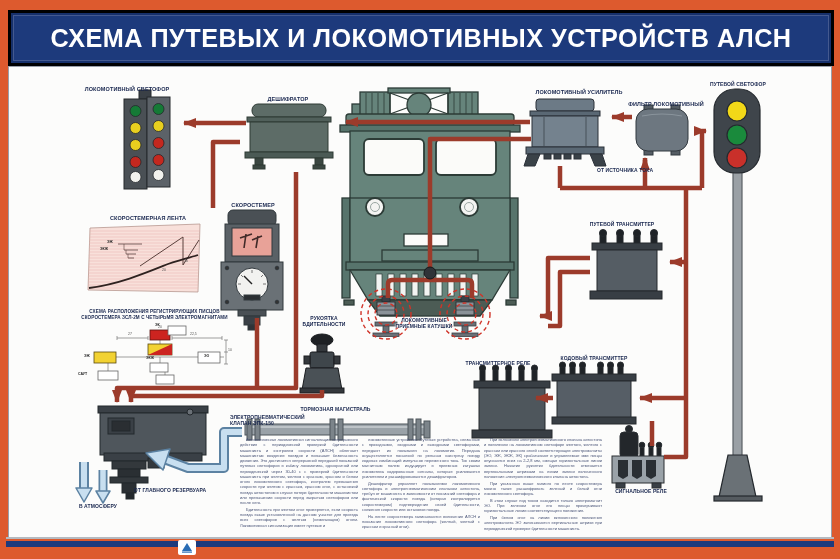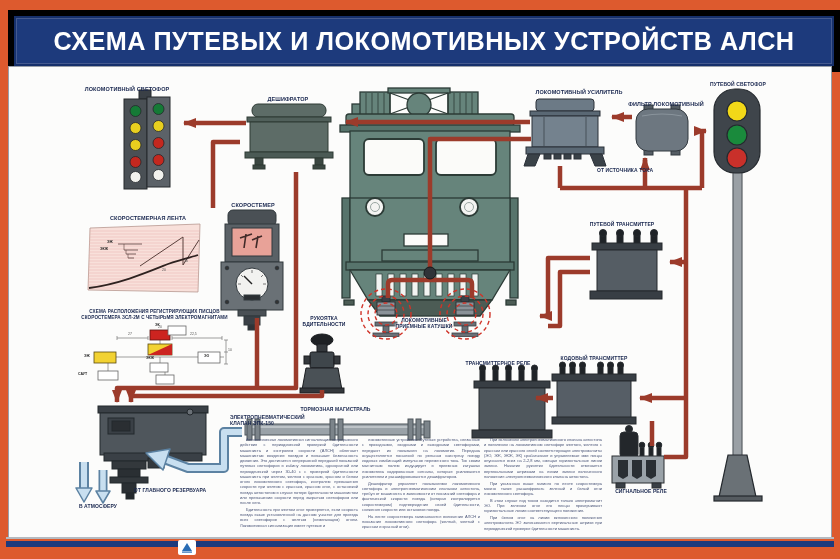--- a/index.html
+++ b/index.html
@@ -1,19 +1,19 @@
 <!DOCTYPE html>
 <html><head>
 <meta charset="utf-8">
 <style>
   html,body{margin:0;padding:0;background:#888;}
   .poster{position:relative;width:840px;height:559px;background:#DD5A2E;overflow:hidden;
           font-family:"Liberation Sans",sans-serif;}
   .title-bar{position:absolute;left:8px;top:10px;width:820px;height:50px;background:#1D3A7C;
-             border:6px solid #000000;box-shadow:inset 0 0 0 2px #16306B, inset 0 0 0 3px #44598F;
+             border:3px solid #000000;box-shadow:inset 0 0 0 2px #16306B, inset 0 0 0 3px #44598F;
              display:flex;align-items:center;justify-content:center;}
   .title-bar h1{margin:0;color:#FFFFFF;font-size:26px;font-weight:bold;letter-spacing:.5px;
                 transform:scaleX(.97);white-space:nowrap;}
   .content{position:absolute;left:8px;top:66px;width:822px;height:470px;background:#FCFCFB;
            border:1px solid #9AA0AA;}
   .band-gray{position:absolute;left:6px;top:537px;width:828px;height:2px;background:#B5BAC0;}
   .band-navy{position:absolute;left:6px;top:541px;width:828px;height:6px;background:#1D3A7C;}
   .logo{position:absolute;left:178px;top:540px;width:18px;height:15px;background:#fff;
         border-radius:2px;display:flex;align-items:center;justify-content:center;}
   .logo svg{display:block;}

